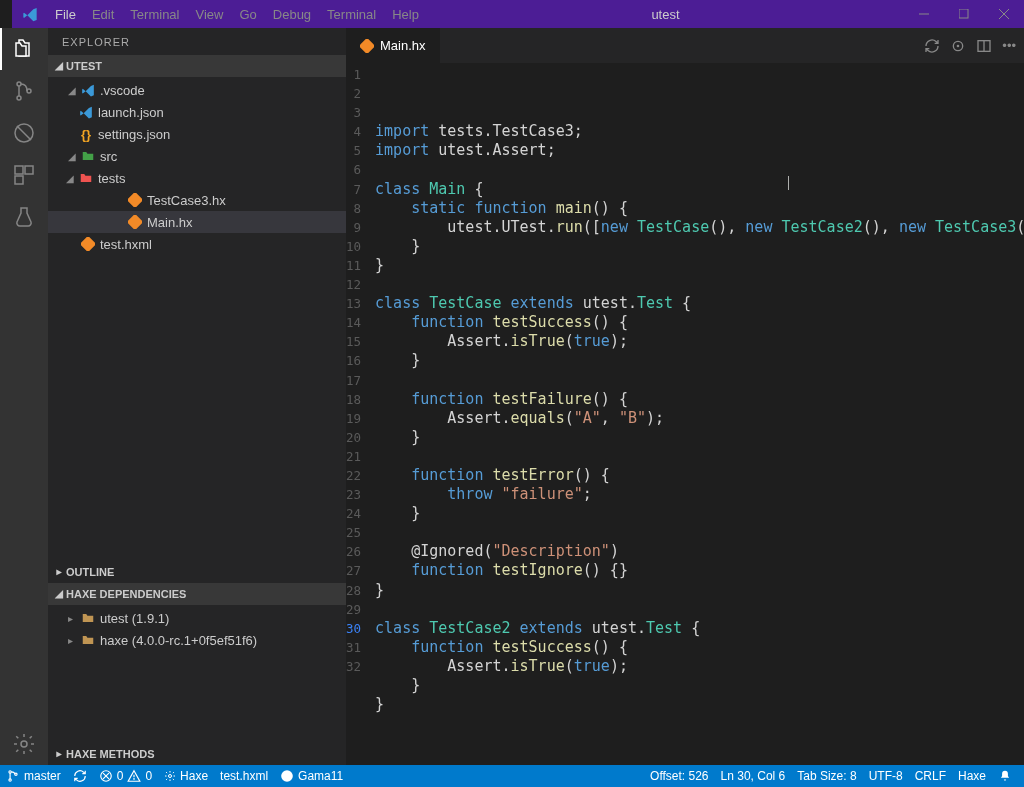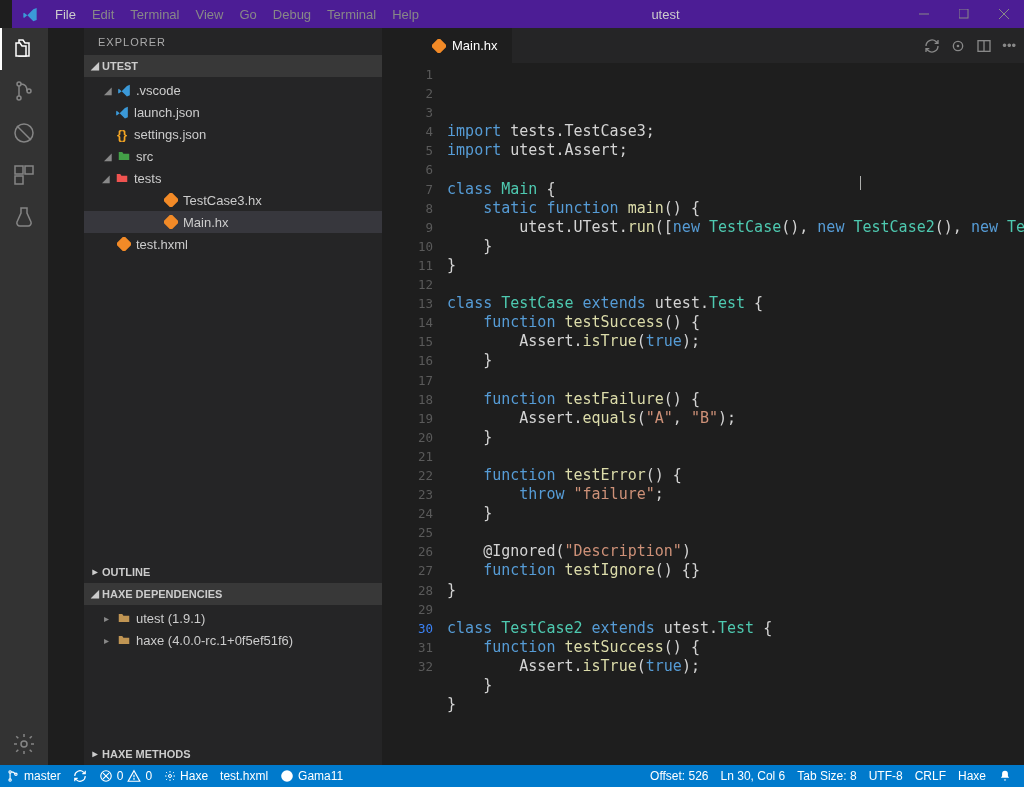--- a/index.html
+++ b/index.html
@@ -24,21 +24,21 @@
 }
 .titlebar .logo { width: 35px; display:flex; align-items:center; justify-content:center; }
 .titlebar .logo svg { width:16px; height:16px; }
 .menubar { display:flex; }
 .menu-item { padding: 4px 8px; color:#888; cursor:default; }
 .menu-item:first-child { color:#ccc; }
 .title-center { flex:1; text-align:center; color:#ccc; }
 .win-controls { display:flex; }
 .win-btn { width:40px; height:28px; display:flex; align-items:center; justify-content:center; color:#888; }
 
-.main { flex:1; display:flex; overflow:hidden;gap:36px; }
+.main { flex:1; display:flex; overflow:hidden; }
 
 .activitybar { width:48px; background:#333333; display:flex; flex-direction:column; align-items:center; }
 .act-item { width:48px; height:42px; display:flex; align-items:center; justify-content:center; color:#858585; position:relative; }
 .act-item.active { color:#fff; }
 .act-item.active::before { content:''; position:absolute; left:0; top:0; bottom:0; width:2px; background:#fff; }
 .activitybar .spacer { flex:1; }
 
 .sidebar { width:298px; background:#252526; display:flex; flex-direction:column; overflow:hidden; }
 .sb-title { height:27px; display:flex; align-items:center; padding:0 14px; font-size:11px; color:#aaa; letter-spacing:1px; }
 .sb-section-header { height:22px; background:#383838; display:flex; align-items:center; padding:0 4px; font-size:11px; font-weight:bold; color:#ccc; cursor:pointer; }

